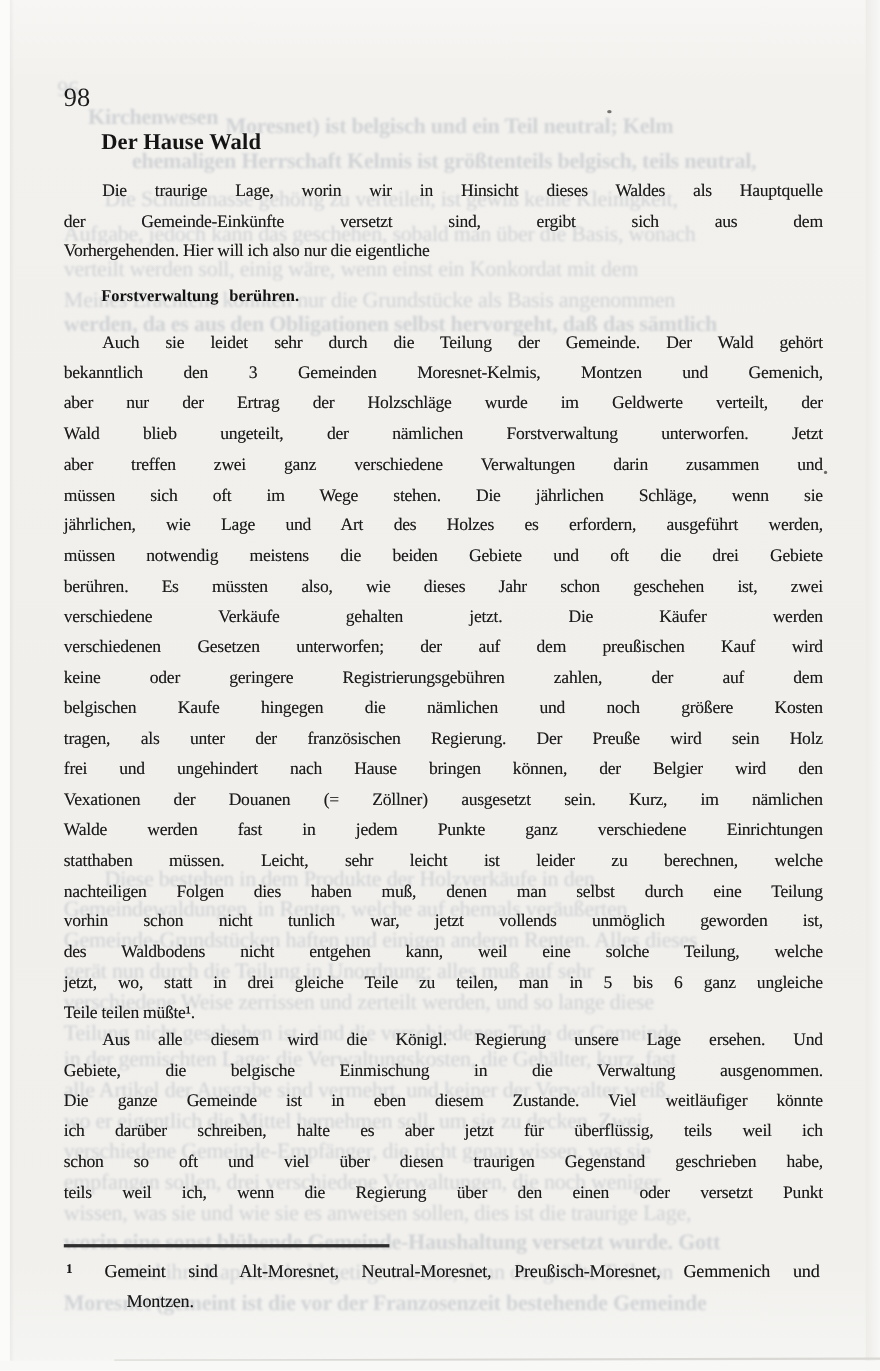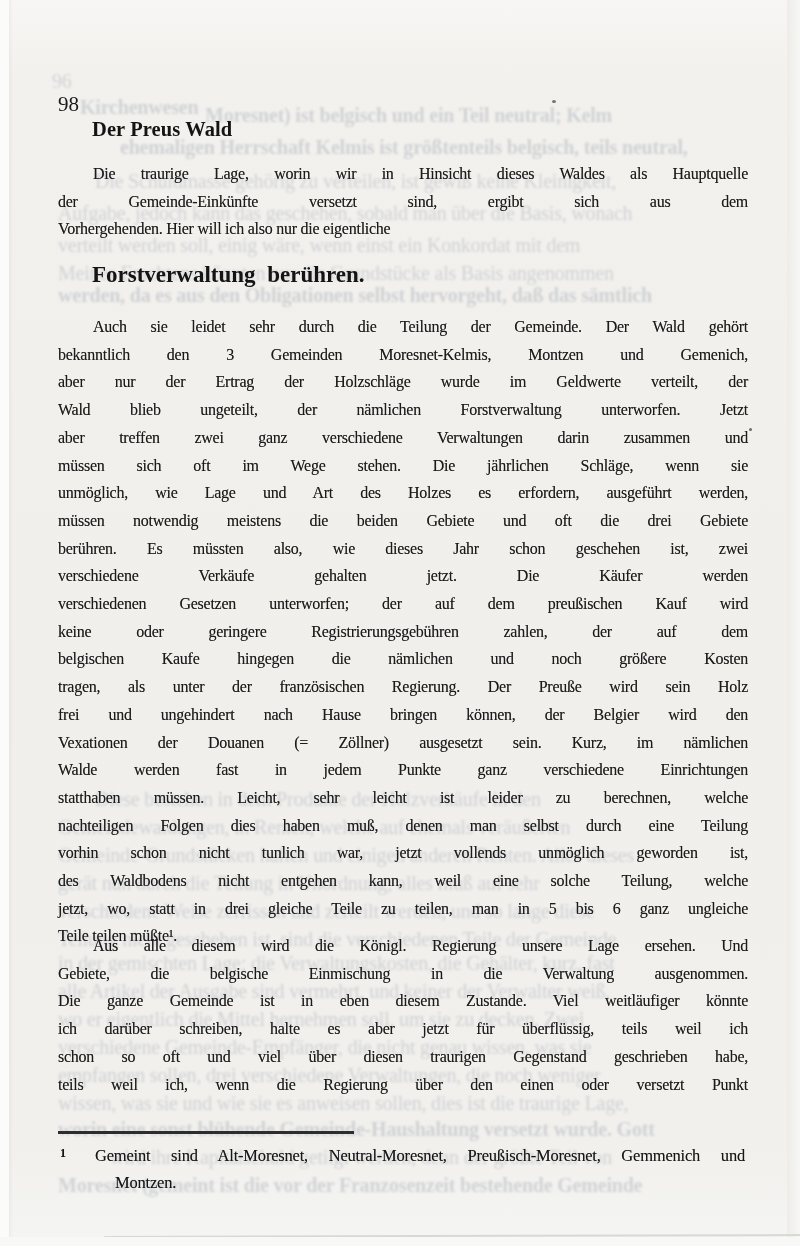--- a/index.html
+++ b/index.html
@@ -14,30 +14,30 @@
   .right-edge{position:absolute;left:787px;top:0;width:13px;height:1246px;background:linear-gradient(90deg,#edecE9,#f7f7f5);}
   .bottom-edge-line{position:absolute;left:104px;top:1235px;width:696px;height:2px;background:#d9d8d5;transform:rotate(-0.15deg);}
   .below-edge{position:absolute;left:0;top:1237px;width:800px;height:9px;background:#f8f8f7;}
   
   .bleed-layer .line{
     position:absolute;white-space:nowrap;
     font-size:20px;letter-spacing:-0.2px;color:#8d95a2;opacity:0.33;
     filter:blur(1.2px);
   }
   
-  .page-number{position:absolute;left:58px;top:92px;font-size:21px;color:#1b1b1b;}
+  .page-number{position:absolute;left:58px;top:76px;font-size:24px;color:#1b1b1b;}
   .h1{position:absolute;left:92px;top:118px;font-size:20.5px;font-weight:700;color:#141414;letter-spacing:0.1px;}
-  .h2{position:absolute;left:92px;top:262px;font-size:23px;font-weight:700;color:#141414;word-spacing:6px;}
+  .h2{position:absolute;left:92px;top:262px;font-size:15px;font-weight:700;color:#141414;word-spacing:6px;}
   .para{position:absolute;left:58px;width:690px;font-size:16px;line-height:27.7px;
         letter-spacing:-0.25px;color:#1b1b1b;text-shadow:0 0 0.4px rgba(0,0,0,0.45);}
   .para .line{text-align:justify;text-align-last:justify;}
   .para .line.indent{padding-left:35px;}
   .para .line.end{text-align-last:left;}
   #p1{top:160px;}
-  #p2{top:313px;}
+  #p2{top:298px;}
   #p3{top:932px;}
   
   .fn-rule{position:absolute;left:58px;top:1131px;width:296px;height:2.5px;background:#2d2d2d;}
   .footnote{position:absolute;left:58px;top:1142px;width:690px;font-size:16.5px;line-height:27px;
             color:#161616;letter-spacing:-0.2px;text-shadow:0 0 0.4px rgba(0,0,0,0.4);}
   .fn-marker{position:absolute;left:2px;top:-2px;font-size:12px;font-weight:700;}
   .fn-text{margin-left:37px;width:650px;}
   .fn-text .line{text-align:justify;text-align-last:justify;}
   .fn-text .line.end{text-align-last:left;margin-left:20px;}
   
@@ -76,38 +76,38 @@
       <div class="line" style="position: absolute; left: 58px; top: 1036px;">verschiedene Gemeinde-Empfänger, die nicht genau wissen, was sie</div>
       <div class="line" style="position: absolute; left: 58px; top: 1064px;">empfangen sollen, drei verschiedene Verwaltungen, die noch weniger</div>
       <div class="line" style="position: absolute; left: 58px; top: 1092px;">wissen, was sie und wie sie es anweisen sollen, dies ist die traurige Lage,</div>
       <div class="line" style="position: absolute; left: 58px; top: 1118px; font-weight: 700;">worin eine sonst blühende Gemeinde-Haushaltung versetzt wurde. Gott</div>
       <div class="line" style="position: absolute; left: 110px; top: 1146px;">wird ihre Kapitalschuld getilgt werden, denn der größte Teil von</div>
       <div class="line" style="position: absolute; left: 58px; top: 1174px; font-weight: 700;">Moresnet (gemeint ist die vor der Franzosenzeit bestehende Gemeinde</div>
     </div>
 
   <div class="page-number">98</div>
 
-  <div class="h1">Der Preus Wald</div>
+  <div class="h1">Der Hause Wald</div>
 
   <div class="para" id="p1">
       <div class="line indent">Die traurige Lage, worin wir in Hinsicht dieses Waldes als Hauptquelle</div>
       <div class="line">der Gemeinde-Einkünfte versetzt sind, ergibt sich aus dem</div>
       <div class="line end">Vorhergehenden. Hier will ich also nur die eigentliche</div>
     </div>
 
   <div class="h2">Forstverwaltung berühren.</div>
 
   <div class="para" id="p2">
       <div class="line indent">Auch sie leidet sehr durch die Teilung der Gemeinde. Der Wald gehört</div>
       <div class="line">bekanntlich den 3 Gemeinden Moresnet-Kelmis, Montzen und Gemenich,</div>
       <div class="line">aber nur der Ertrag der Holzschläge wurde im Geldwerte verteilt, der</div>
       <div class="line">Wald blieb ungeteilt, der nämlichen Forstverwaltung unterworfen. Jetzt</div>
       <div class="line">aber treffen zwei ganz verschiedene Verwaltungen darin zusammen und</div>
       <div class="line">müssen sich oft im Wege stehen. Die jährlichen Schläge, wenn sie</div>
-      <div class="line">unmöglich, wie Lage und Art des Holzes es erfordern, ausgeführt werden,</div>
+      <div class="line">jährlichen, wie Lage und Art des Holzes es erfordern, ausgeführt werden,</div>
       <div class="line">müssen notwendig meistens die beiden Gebiete und oft die drei Gebiete</div>
       <div class="line">berühren. Es müssten also, wie dieses Jahr schon geschehen ist, zwei</div>
       <div class="line">verschiedene Verkäufe gehalten jetzt. Die Käufer werden</div>
       <div class="line">verschiedenen Gesetzen unterworfen; der auf dem preußischen Kauf wird</div>
       <div class="line">keine oder geringere Registrierungsgebühren zahlen, der auf dem</div>
       <div class="line">belgischen Kaufe hingegen die nämlichen und noch größere Kosten</div>
       <div class="line">tragen, als unter der französischen Regierung. Der Preuße wird sein Holz</div>
       <div class="line">frei und ungehindert nach Hause bringen können, der Belgier wird den</div>
       <div class="line">Vexationen der Douanen (= Zöllner) ausgesetzt sein. Kurz, im nämlichen</div>
       <div class="line">Walde werden fast in jedem Punkte ganz verschiedene Einrichtungen</div>

